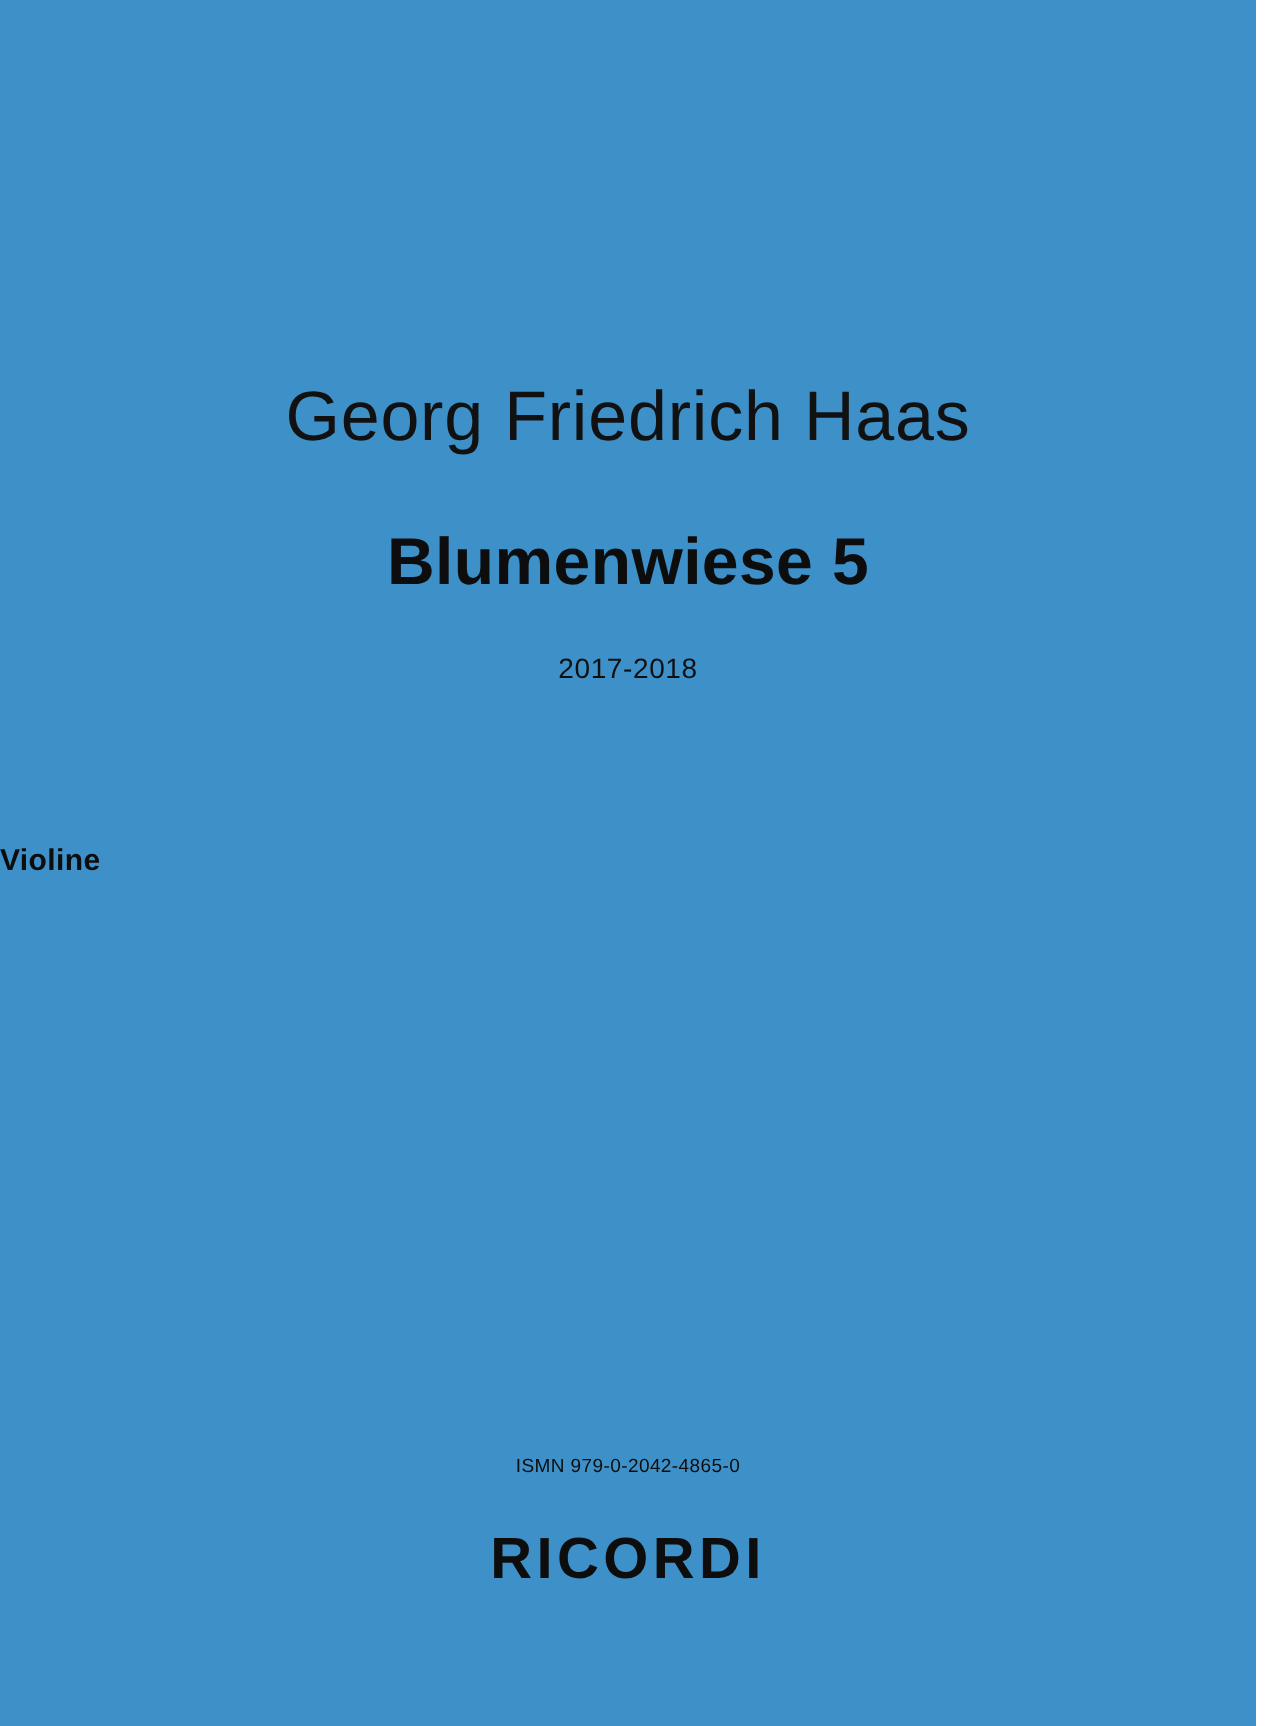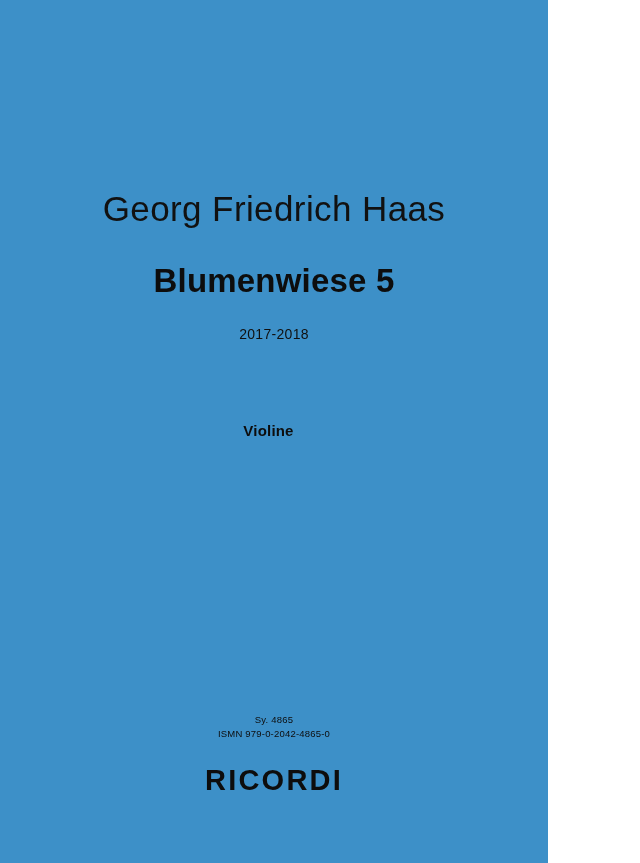--- a/index.html
+++ b/index.html
@@ -7,21 +7,21 @@
     padding: 0;
     background: #ffffff;
   }
   body {
     width: 640px;
     height: 863px;
     font-family: "Liberation Sans", sans-serif;
   }
   .cover {
     position: relative;
-    width: 548px;
+    width: 628px;
     height: 863px;
     background: #3d90c8;
     box-sizing: border-box;
     overflow: hidden;
     text-decoration: underline;
   }
   .top-block {
     position: absolute;
     left: 0;
     right: 0;
@@ -48,21 +48,20 @@
     font-size: 14px;
     font-weight: 400;
     color: #101010;
     letter-spacing: 0.3px;
   }
   .instrument {
     position: absolute;
     left: 0;
     right: 11px;
     top: 422px;
-    text-align: center;
     font-size: 15px;
     font-weight: bold;
     color: #0d0d0d;
     letter-spacing: 0.2px;
   }
   .bottom-block {
     position: absolute;
     left: 0;
     right: 0;
     bottom: 66px;
@@ -95,18 +94,17 @@
 
   <div class="top-block">
     <div class="composer">Georg Friedrich Haas</div>
     <div class="title">Blumenwiese 5</div>
     <div class="years">2017-2018</div>
   </div>
 
   <div class="instrument">Violine</div>
 
   <div class="bottom-block">
-    <div class="plate">Sy. 4865</div>
     <div class="ismn">ISMN 979-0-2042-4865-0</div>
     <div class="publisher">RICORDI</div>
   </div>
 
 </div>
 
 </body></html>

